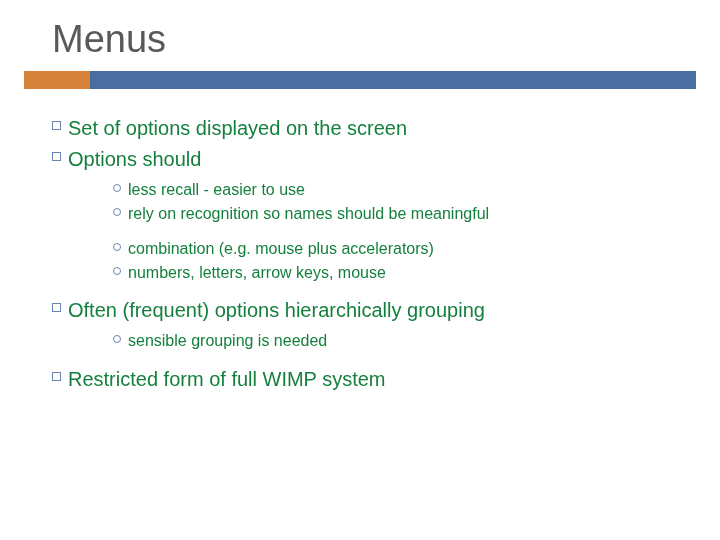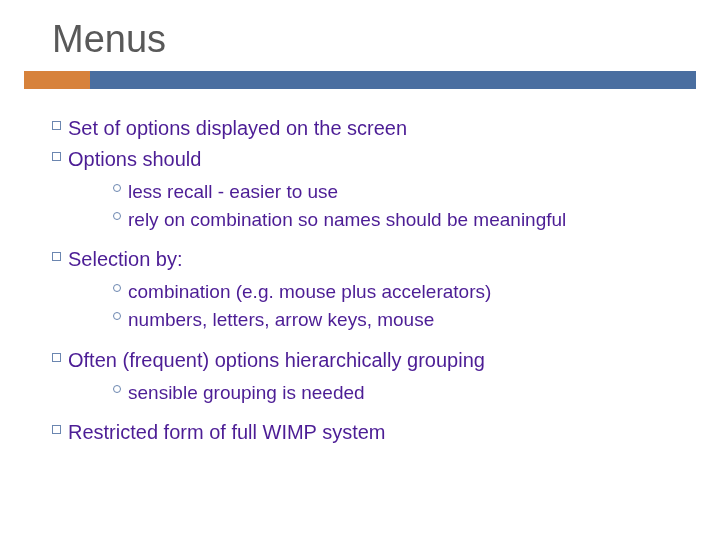--- a/index.html
+++ b/index.html
@@ -2,26 +2,26 @@
 <html><head>
 <meta charset="utf-8">
 <style>
   * { box-sizing: border-box; margin: 0; padding: 0; }
   html, body { width: 720px; height: 540px; background: #fff; font-family: Arial, Helvetica, sans-serif; }
   .slide { width: 720px; height: 452px; position: relative; padding: 18px 24px 24px 24px; color: #333; }
   .title { font-size: 38px; color: #595959; margin-left: 28px; margin-bottom: 10px; font-weight: 400; }
   .bar-row { display: flex; height: 18px; width: 100%; margin-bottom: 26px; }
   .bar-orange { width: 66px; background: #d7823b; }
   .bar-blue { flex: 1; background: #4a6ea0; }
-  .content { padding-left: 20px; padding-right: 14px; font-size: 20px; color: #4c1d95; line-height: 1.35; }
+  .content { padding-left: 20px; padding-right: 14px; font-size: 20px; color: #15803d; line-height: 1.35; }
   .l1 { display: flex; align-items: flex-start; margin-bottom: 4px; }
   .l1 .bullet { width: 24px; flex: 0 0 24px; display: flex; justify-content: center; padding-top: 6px; }
   .l1 .bullet span { display: inline-block; width: 9px; height: 9px; border: 1.5px solid #6b86b0; }
   .l1 .text { flex: 1; }
-  .sub { margin: 6px 0 14px 62px; font-size: 19px; }
+  .sub { margin: 6px 0 14px 62px; font-size: 16px; }
   .l2 { display: flex; align-items: flex-start; margin-bottom: 2px; }
   .l2 .bullet { width: 22px; flex: 0 0 22px; display: flex; justify-content: center; padding-top: 5px; }
   .l2 .bullet span { display: inline-block; width: 8px; height: 8px; border: 1.5px solid #6b86b0; border-radius: 50%; }
   .l2 .text { flex: 1; }
 </style>
 </head>
 <body>
 
 <div class="slide">
   <div class="title">Menus</div>
@@ -48,30 +48,24 @@
       <div class="l2">
         <div class="bullet">
             <span></span>
           </div>
         <div class="text">less recall - easier to use</div>
       </div>
       <div class="l2">
         <div class="bullet">
             <span></span>
           </div>
-        <div class="text">rely on combination so names should be meaningful</div>
+        <div class="text">rely on recognition so names should be meaningful</div>
       </div>
     </div>
 
-    <div class="l1">
-      <div class="bullet">
-          <span></span>
-        </div>
-      <div class="text">Selection by:</div>
-    </div>
     <div class="sub">
       <div class="l2">
         <div class="bullet">
             <span></span>
           </div>
         <div class="text">combination  (e.g. mouse plus accelerators)</div>
       </div>
       <div class="l2">
         <div class="bullet">
             <span></span>

